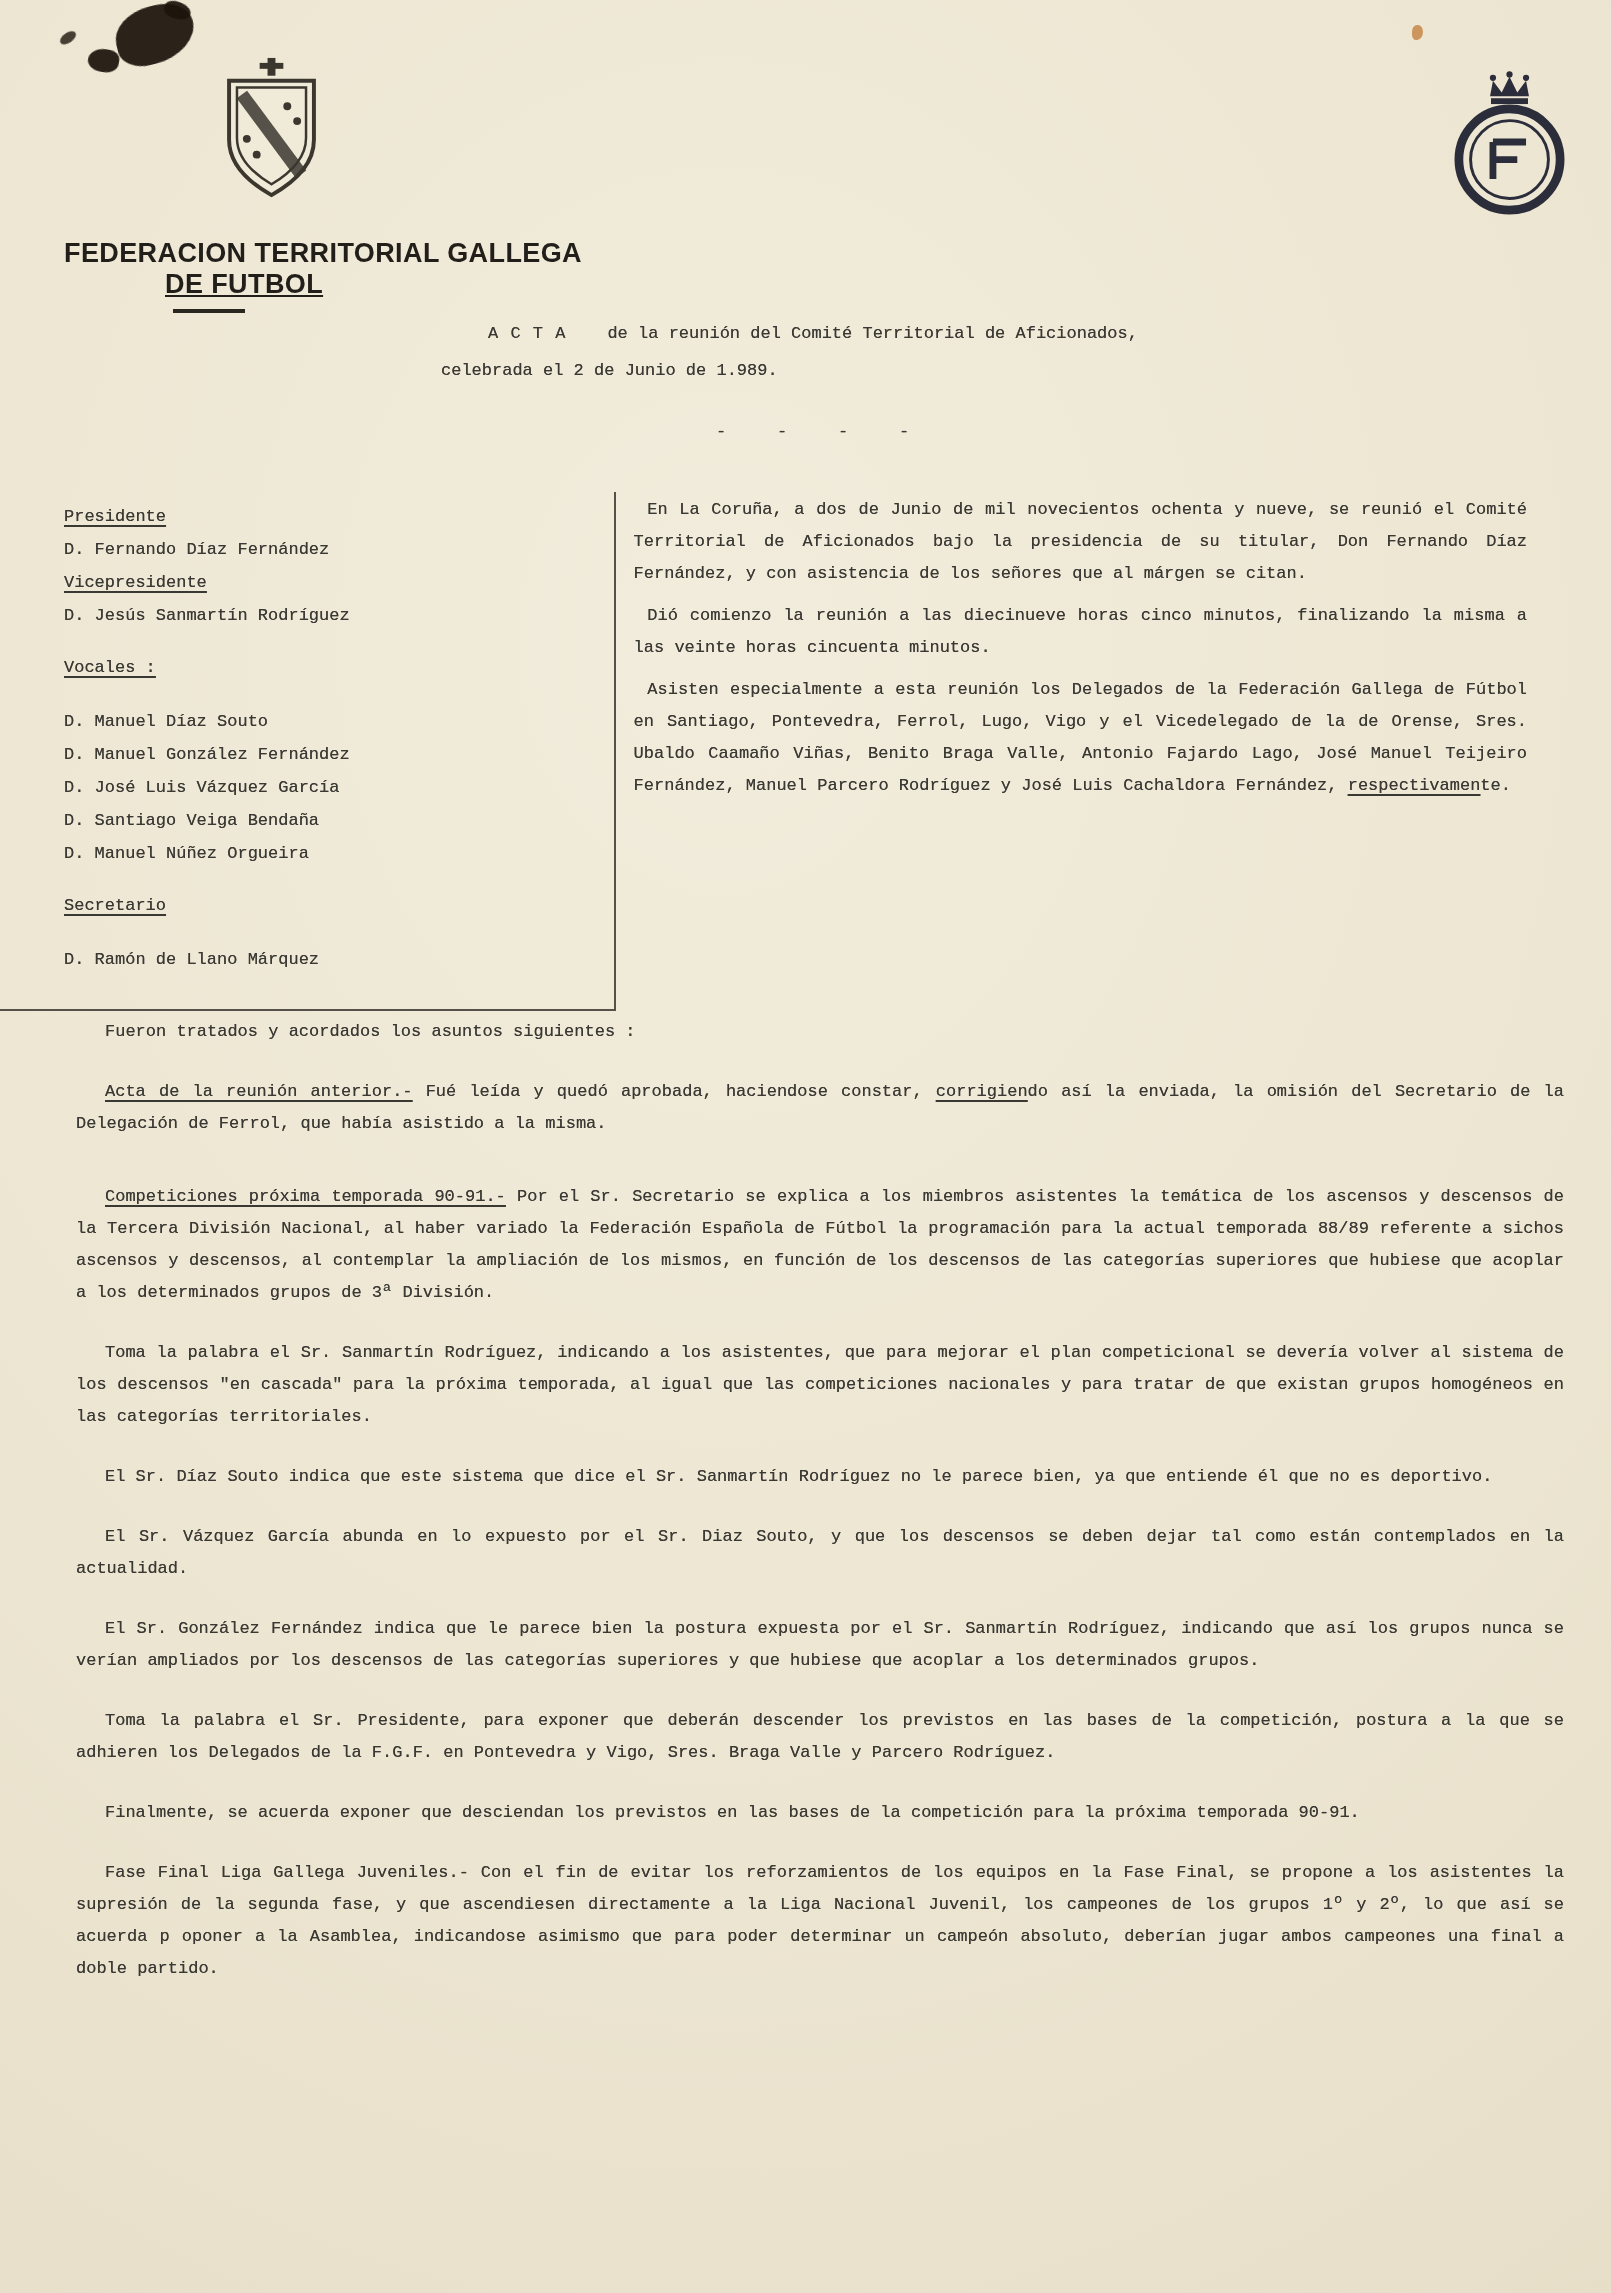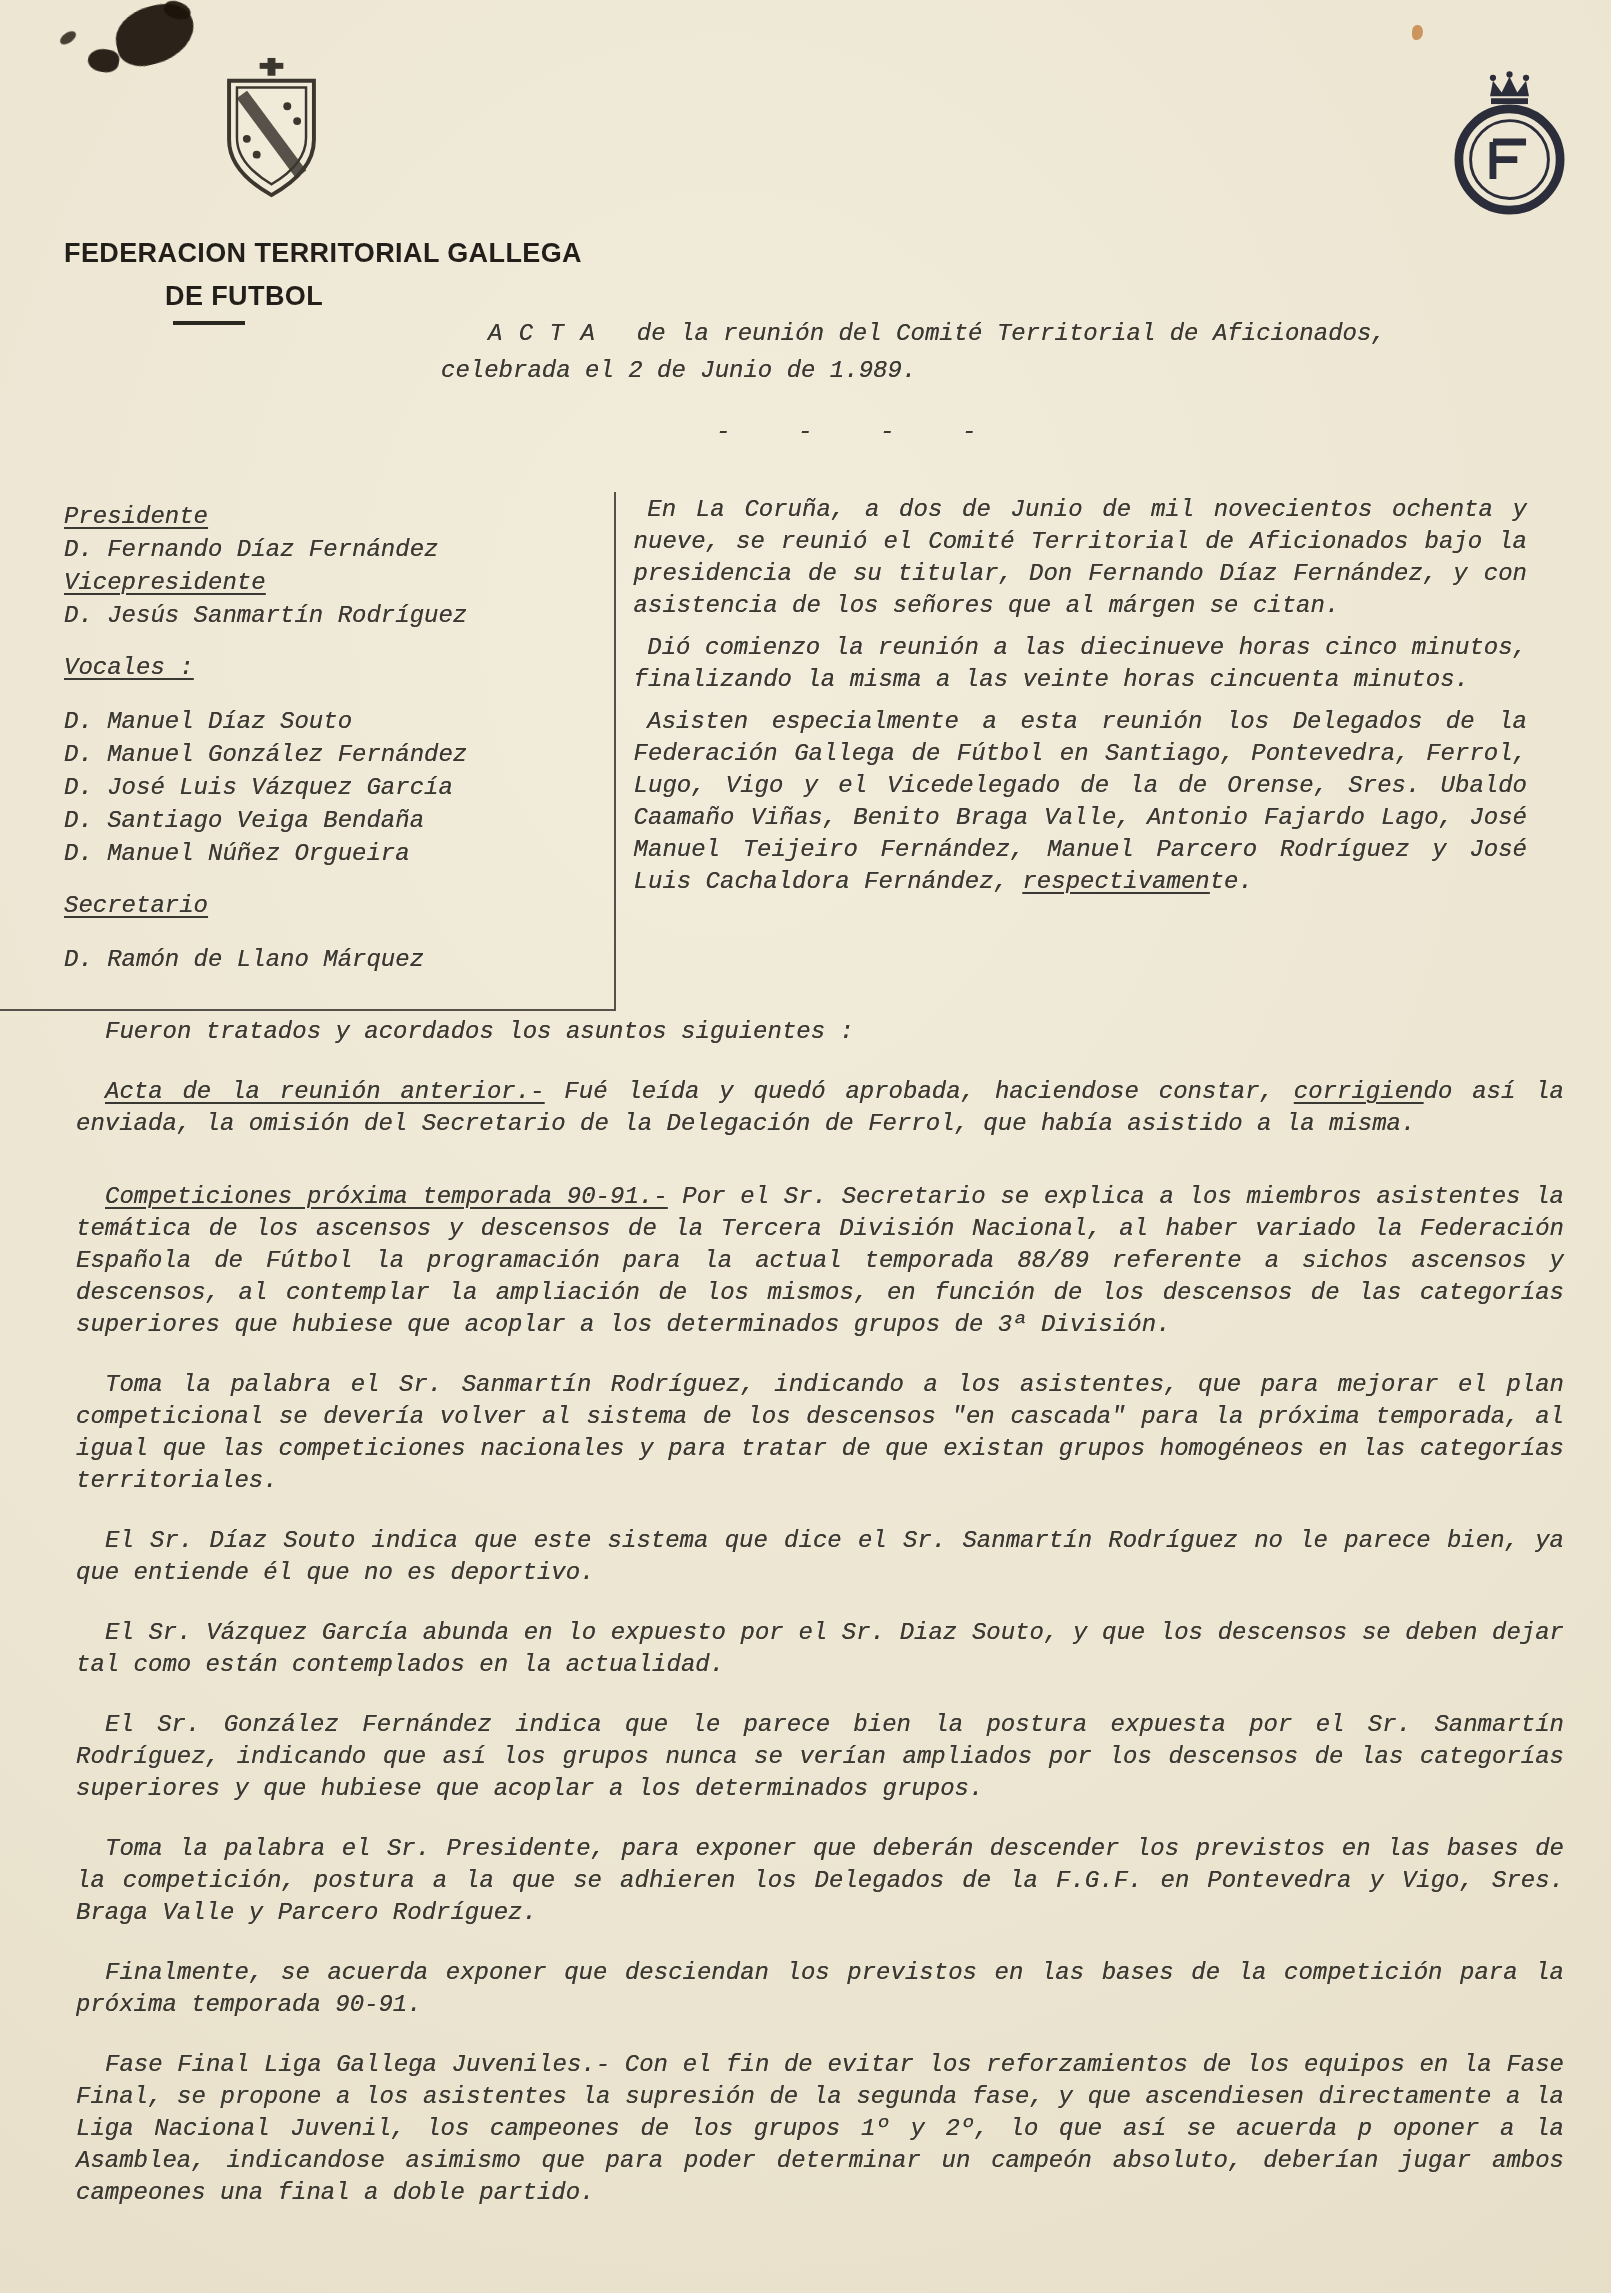--- a/index.html
+++ b/index.html
@@ -8,37 +8,37 @@
 
   .page {
     position:relative;
     width:1611px; height:2294px;
     overflow:hidden;
     background:
       radial-gradient(140% 120% at 45% 28%, #f2ecdc 0%, #ece5d1 45%, #e6ddc6 78%, #dcd2b8 100%);
     color:#3a3833;
   }
 
-  .tw { font-size:24px; line-height:32px; text-shadow:0 0 0.6px rgba(58,56,51,.75);font-style:italic; }
+  .tw { font-size:17px; line-height:32px; text-shadow:0 0 0.6px rgba(58,56,51,.75); }
   .u  { text-decoration:underline; text-underline-offset:3.9px; text-decoration-thickness:1.6px; }
 
   
   .stain { position:absolute; background:#1d150c; filter:blur(0.7px); opacity:.93; }
   .stain.s1 { left:115px; top:5.9px;  width:80px; height:57px; border-radius:55% 45% 62% 38%; transform:rotate(-14deg); }
   .stain.s2 { left:88px;  top:49px; width:31px; height:23.4px; border-radius:60% 40% 50% 50%; transform:rotate(10deg); }
   .stain.s3 { left:164px; top:2px;  width:27px; height:16.6px; border-radius:50% 50% 60% 40%; transform:rotate(22deg); }
   .stain.s4 { left:59px;  top:33px; width:17.6px; height:9.8px; border-radius:50%; transform:rotate(-35deg); opacity:.8; }
   .speck    { position:absolute; left:1412px; top:25px; width:10.7px; height:14.6px; border-radius:50% 50% 60% 40%; background:#c07a35; opacity:.75; }
 
   .crest { position:absolute; left:217px; top:55px; width:109px; height:148px; }
   .seal  { position:absolute; left:1441px; top:70px; width:137px; height:146px; }
 
   .letterhead { position:absolute; left:64px; top:238px; font-family:"Liberation Sans",sans-serif; font-weight:700; color:#221f1b; }
   .lh1 { font-size:27px; letter-spacing:0.4px; }
-  .lh2 { font-size:27px; letter-spacing:0.4px; margin:12px 0 0 101px; }
+  .lh2 { font-size:27px; letter-spacing:0.4px; margin:0 0 0 101px;text-decoration:underline; }
   .lh-rule { width:72px; height:3.9px; background:#2a2620; margin:8.8px 0 0 109px; }
 
   .title-block { position:absolute; left:441px; top:318px; }
   .t-line1 { padding-left:47px; white-space:pre; }
   .t-acta  { letter-spacing:1px; margin-right:41px; }
   .t-line2 { margin-top:4.9px; }
   .t-sep   { margin:29px 0 0 275px; white-space:pre; letter-spacing:2px; }
 
   
   .columns { position:absolute; left:0; top:492px; width:1611px; display:flex; align-items:stretch; }

